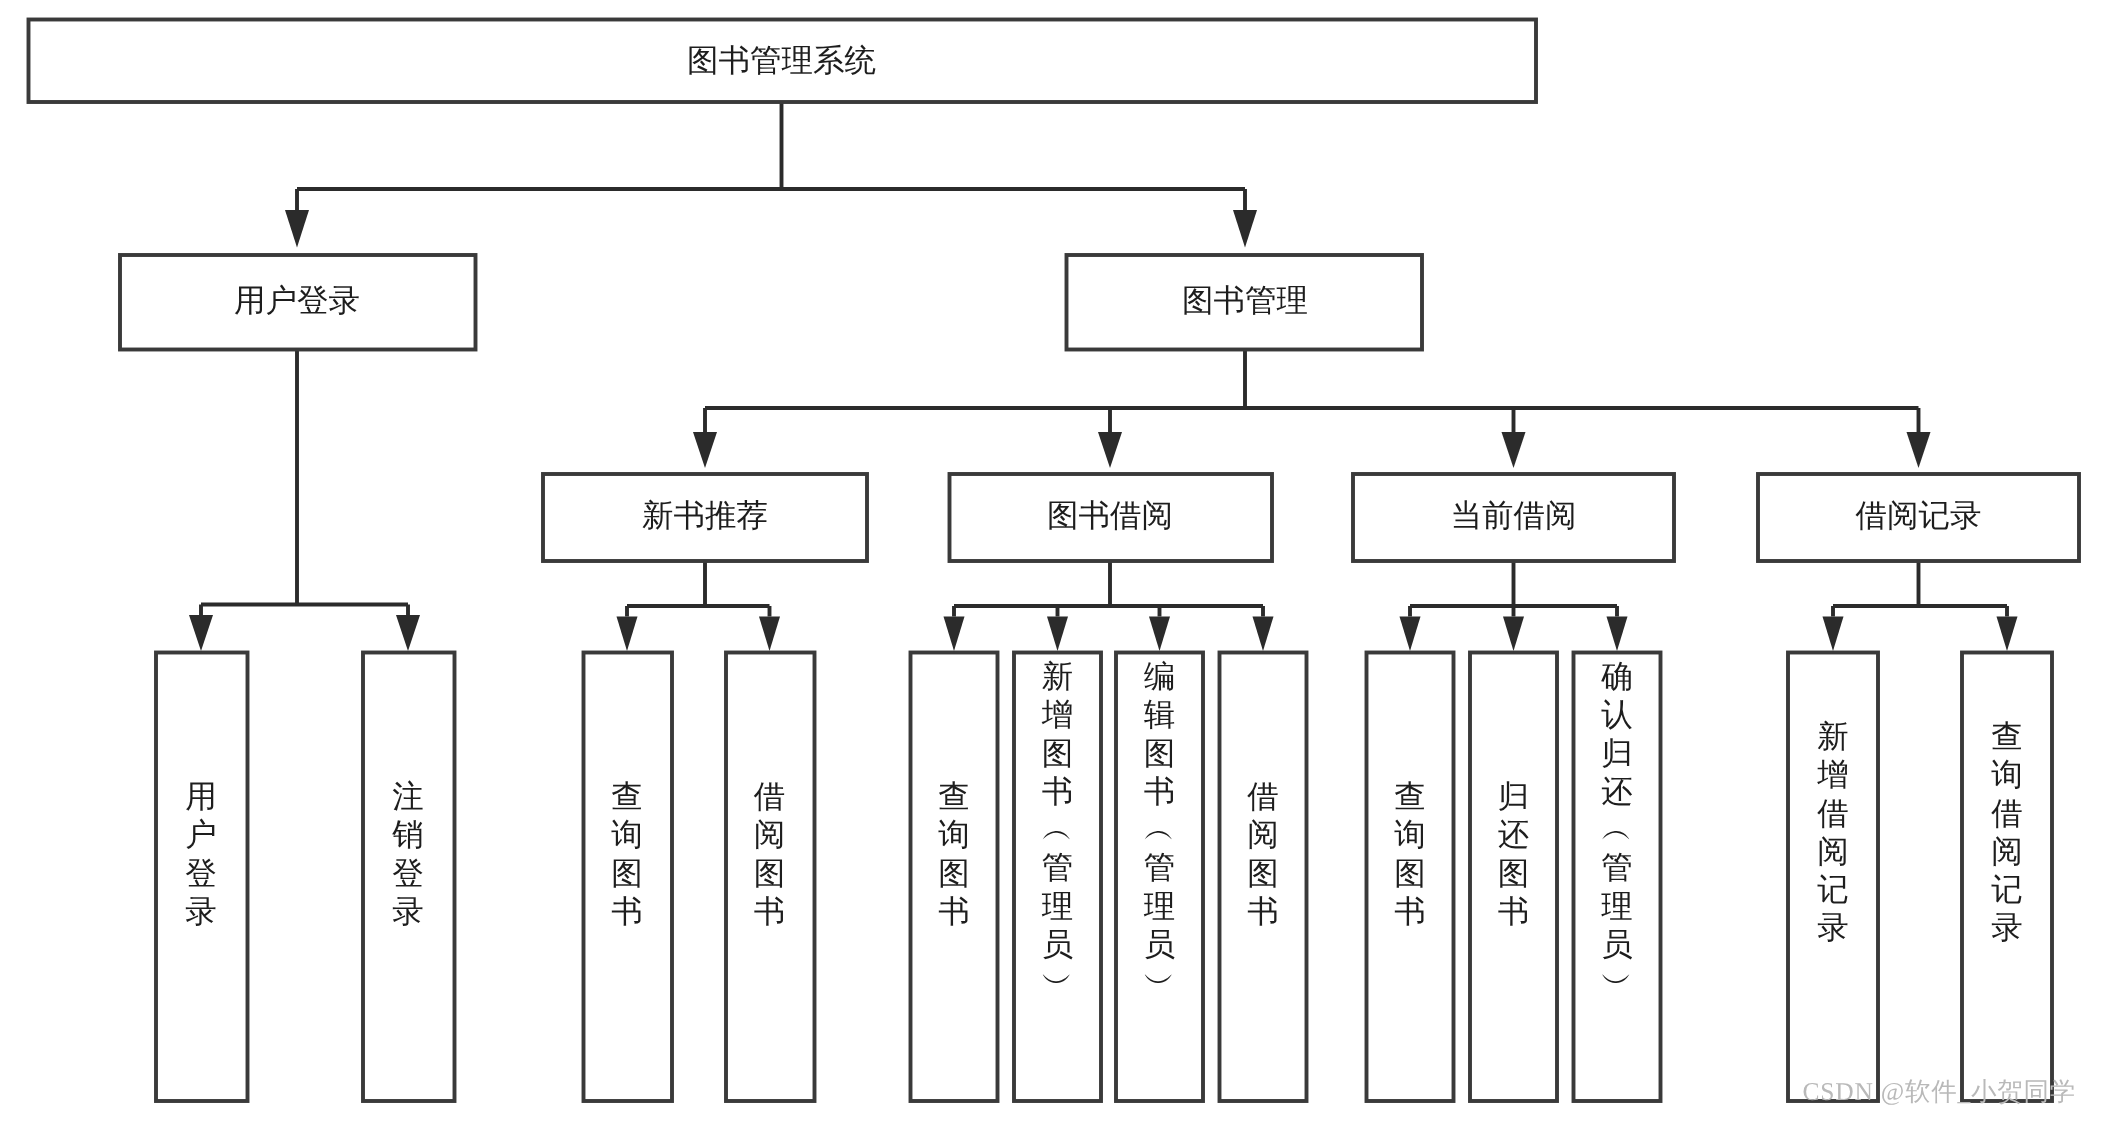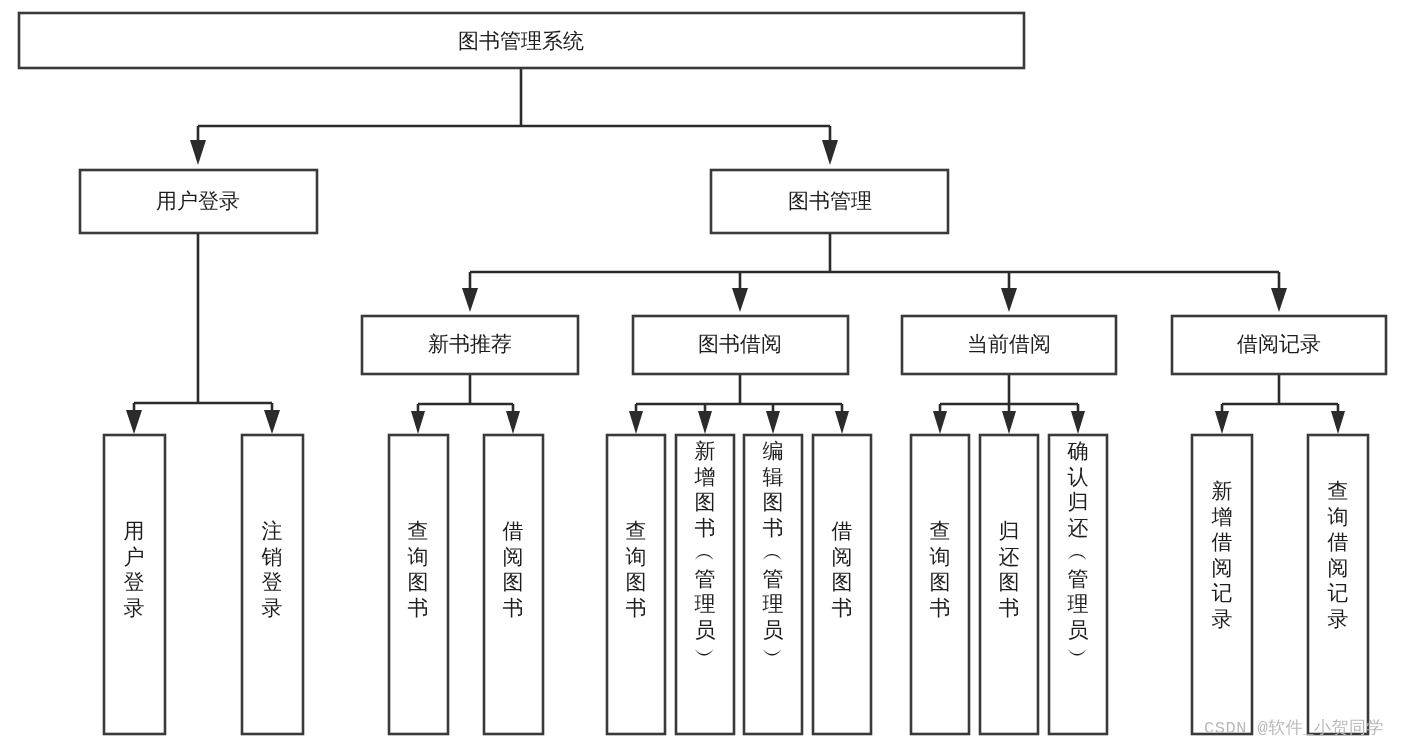--- a/index.html
+++ b/index.html
@@ -51,21 +51,21 @@
   .node-label-v {
     font-family: "Liberation Sans", "DejaVu Sans", sans-serif;
     font-size: 21px;
     fill: #1d1d1d;
     text-anchor: middle;
   }
   .watermark-text {
     position: absolute;
     right: 14px;
     bottom: 8px;
-    font-family: Liberation Mono, monospace;
+    font-family: Liberation Serif, serif;
     font-size: 17px;
     color: #b9b9b9;
     white-space: nowrap;
     letter-spacing: 0.5px;
   }
 </style>
 </head>
 <body>
 
 <div id="diagram-root">

